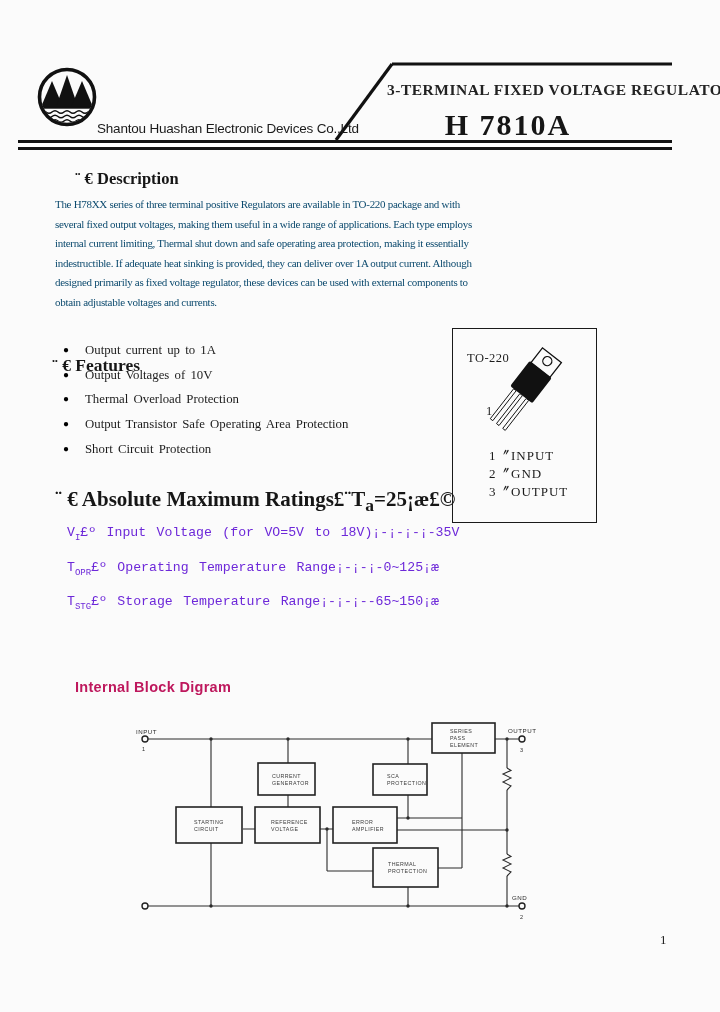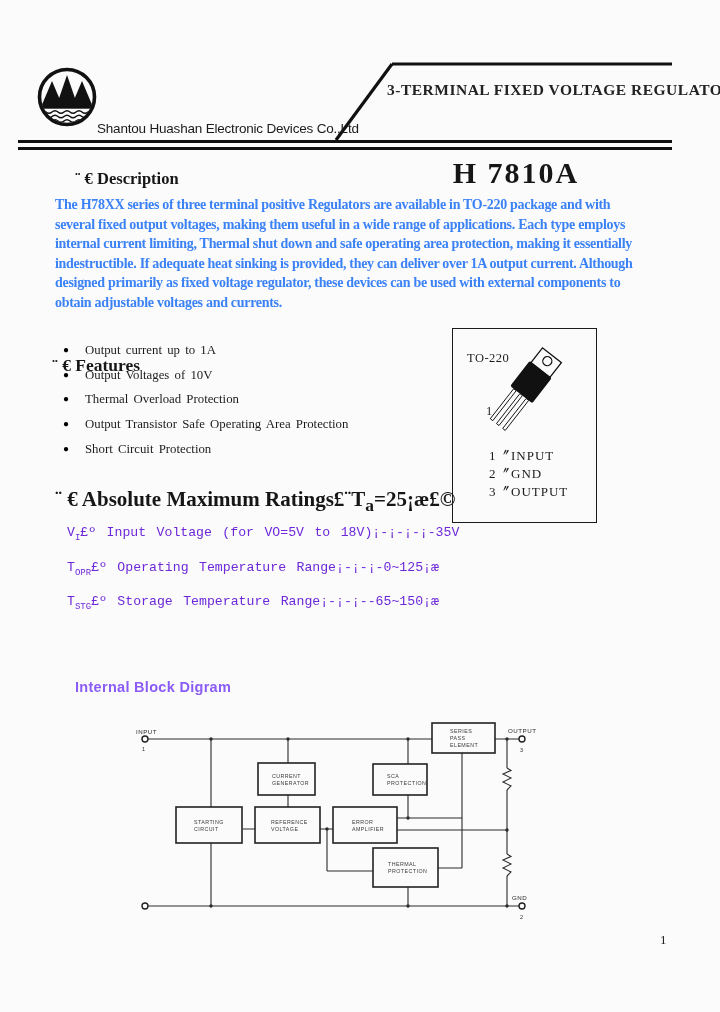--- a/index.html
+++ b/index.html
@@ -9,31 +9,31 @@
   .abs{position:absolute;}
   .nowrap{white-space:nowrap;}
   
   .company{font-family:"Liberation Sans",sans-serif;font-size:13.5px;letter-spacing:-0.2px;color:#1a1a1a;}
   .prodline{font-size:15.5px;letter-spacing:0.5px;font-weight:600;color:#222;}
   .partnum{font-size:30px;font-weight:bold;letter-spacing:2px;text-align:center;}
   .rule{position:absolute;left:18px;width:654px;height:3px;background:#111;}
   
   .h-bold{font-weight:bold;font-size:16.5px;text-align:right;}
   
-  .desc{font-weight:bold;font-size:14px;letter-spacing:-0.3px;line-height:19.5px;color:#3b82f6;}
+  .desc{font-weight:normal;font-size:11px;letter-spacing:-0.3px;line-height:19.5px;color:#0c4a6e;}
   
   .feat-row{font-size:12.8px;line-height:23.7px;word-spacing:2px;color:#1c1c1c;}
   .feat-row .bullet{display:inline-block;width:22px;font-size:10px;vertical-align:1px;color:#000;}
   
   .rat-row{font-size:13.2px;line-height:29px;word-spacing:2.5px;color:#6d28d9;white-space:nowrap;font-family:Liberation Mono, monospace;}
   .rat-row sub,.rat-head sub{font-size:9px;}
   
   .pkgbox{border:1.5px solid #1a1a1a;background:transparent;}
   
-  .diag-title{font-family:"Liberation Sans",sans-serif;font-weight:bold;font-size:14.5px;letter-spacing:0.3px;color:#8b5cf6;}
+  .diag-title{font-family:"Liberation Sans",sans-serif;font-weight:bold;font-size:14.5px;letter-spacing:0.3px;color:#be185d;}
   svg text{fill:#2a2a2a;}
   .boxlbl{font-family:"Liberation Sans",sans-serif;font-size:5.3px;letter-spacing:0.45px;fill:#3a3a3a;}
   .termlbl{font-family:"Liberation Sans",sans-serif;font-size:6.2px;letter-spacing:0.5px;fill:#2a2a2a;}
   .pinnum{font-family:"Liberation Sans",sans-serif;font-size:5.5px;fill:#2a2a2a;}
   .pkgtext{font-family:"Liberation Serif",serif;font-size:12.5px;letter-spacing:0.5px;fill:#1c1c1c;}
   .pintext{font-family:"Liberation Serif",serif;font-size:13px;letter-spacing:1px;fill:#1a1a1a;}
   .pagenum{font-size:13px;color:#222;}
 </style>
 </head>
 <body>
@@ -60,21 +60,21 @@
       <path d="M4,46 q3,-2.6 6,0 t6,0 t6,0 t6,0 t6,0 t6,0 t6,0 t6,0 t6,0" fill="none" stroke="#111" stroke-width="1.5"></path>
       <path d="M4,50.5 q3,-2.6 6,0 t6,0 t6,0 t6,0 t6,0 t6,0 t6,0 t6,0 t6,0" fill="none" stroke="#111" stroke-width="1.5"></path>
       <path d="M4,55 q3,-2.6 6,0 t6,0 t6,0 t6,0 t6,0 t6,0 t6,0 t6,0 t6,0" fill="none" stroke="#111" stroke-width="1.5"></path>
     </g>
   </svg>
 
   <div class="abs company nowrap" style="left:97px;top:91px;margin-top:30px;">Shantou Huashan Electronic Devices Co.,Ltd</div>
 
   <div class="abs prodline nowrap" style="left:387px;top:81px;">3-TERMINAL FIXED VOLTAGE REGULATOR</div>
 
-  <div class="abs partnum" style="left:376px;top:108px;width:280px;margin-top:48px;">H 7810A</div>
+  <div class="abs partnum" style="left:368px;top:108px;width:280px;">H 7810A</div>
 
   <div class="rule" style="top:140px;"></div>
   <div class="rule" style="top:147px;"></div>
 
   <div class="abs h-bold nowrap" style="left:75px;top:169px;">¨ € Description</div>
 
   <div class="abs desc" style="left:55px;top:195px;">
     <div class="nowrap">The H78XX series of three terminal positive Regulators are available in TO-220 package and with</div>
     <div class="nowrap">several fixed output voltages, making them useful in a wide range of applications. Each type employs</div>
     <div class="nowrap">internal current limiting, Thermal shut down and safe operating area protection, making it essentially</div>

